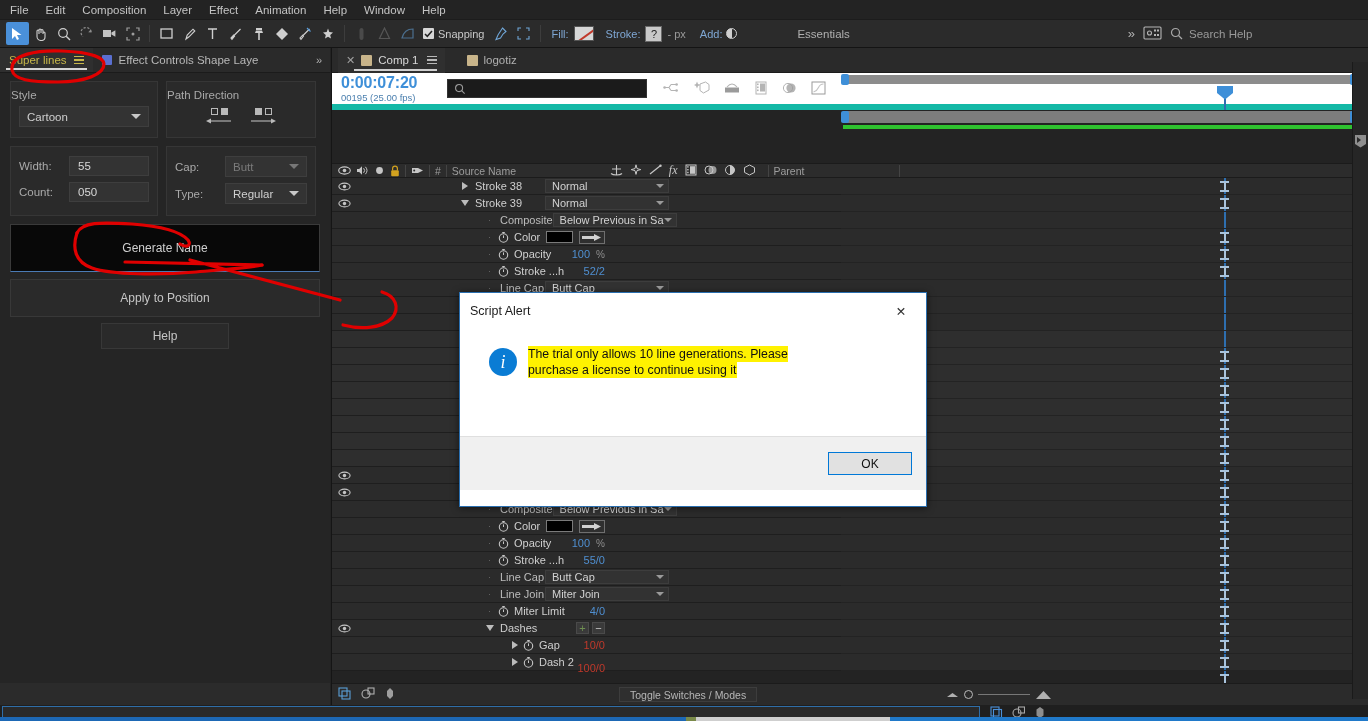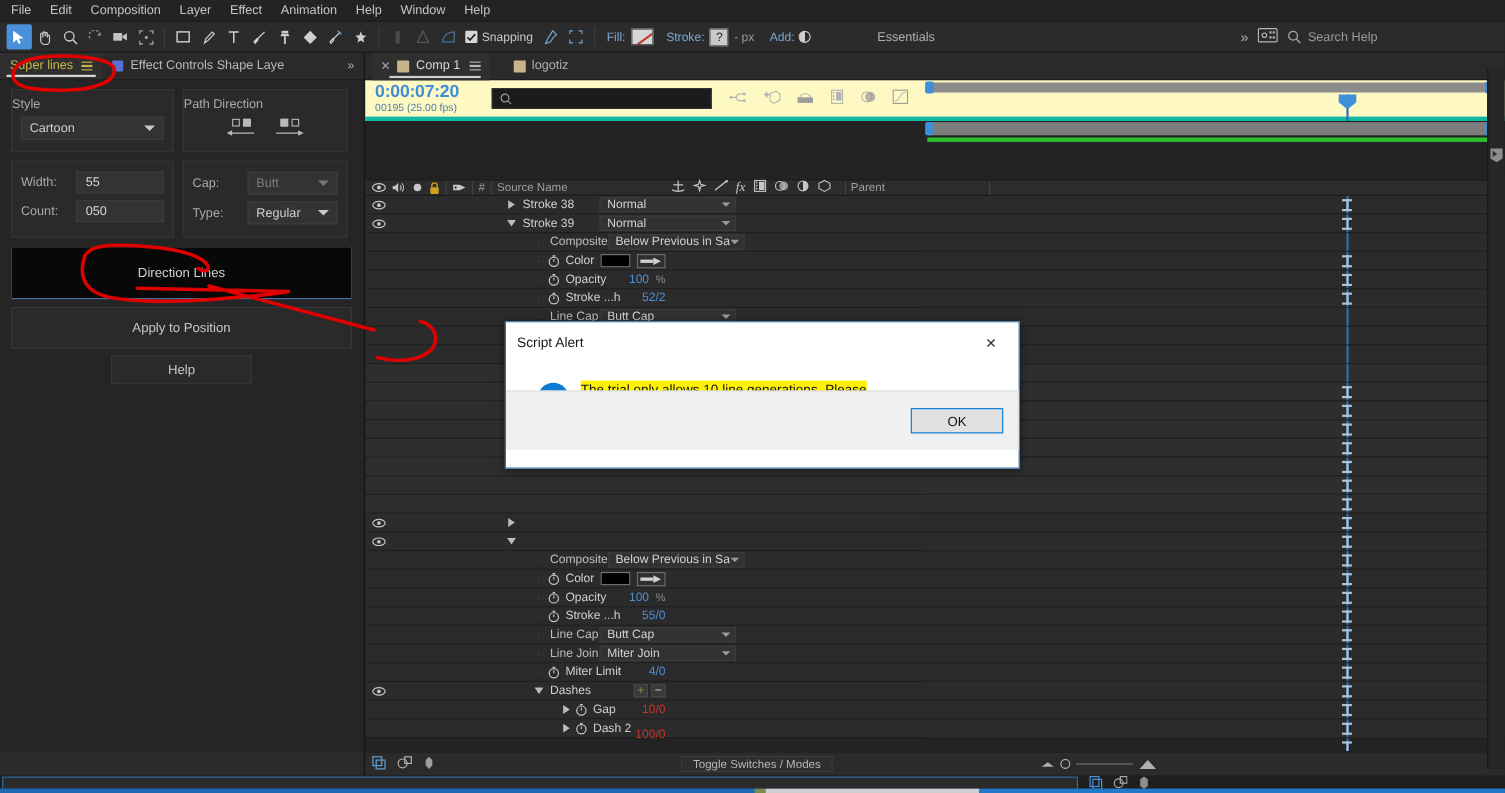--- a/index.html
+++ b/index.html
@@ -102,22 +102,22 @@
   .rtab{ display:flex;align-items:center;gap:6px;padding:0 8px;height:25px;
          font-size:11.5px;color:#b0b0b0; position:relative;}
   .rtab.active{ background:#2f2f2f; color:#d8d8d8;}
   .rtab.active:after{content:"";position:absolute;left:16px;right:8px;bottom:2px;height:2px;
      background:#cfcfcf;}
   .rtab .x{ color:#a0a0a0; font-size:11px; }
   .rtab .sq{ width:11px;height:11px;background:#c8b48a;border-radius:1px;}
   .rtab .ham{ display:flex;flex-direction:column;gap:2px;margin-left:2px;}
   .rtab .ham i{ display:block;width:10px;height:1.5px;background:#b8b8b8;}
 
-  .tlhead{ height:37px; display:flex; align-items:center; background:#fef9c3;
-           border-bottom:4px solid #14b8a6;}
+  .tlhead{ height:37px; display:flex; align-items:center; background:#ffffff;
+           border-bottom:6px solid #14b8a6;}
   .tc{ width:115px; padding-left:9px; }
   .tc .big{ color:#3e8fd8; font-size:16px; font-weight:bold; letter-spacing:-.2px;}
   .tc .small{ color:#4a7fae; font-size:9.5px; }
   .srchbox{ width:200px;height:19px;background:#1b1b1b;border:1px solid #333;
             display:flex;align-items:center;padding:0 6px;gap:4px;}
   .tlicons{ display:flex;align-items:center;gap:14px;margin-left:16px;}
 
   .ruler{ position:absolute; left:509px; right:0; top:25px; height:37px;}
   .rulerbar{ position:absolute;left:2px;right:12px;top:2px;height:9px;background:#8c8c8c;
              border-radius:1px;}
@@ -185,21 +185,21 @@
   .tsm{ background:#2f2f2f;border:1px solid #3d3d3d;height:15px;padding:0 10px;
         display:flex;align-items:center;color:#b6b6b6;font-size:10.5px;margin-left:214px;}
   .zoomsl{ display:flex;align-items:center;gap:5px;margin-left:180px;}
   .zline{ width:52px;height:1px;background:#777;}
   .zknob{ width:9px;height:9px;border-radius:50%;border:1.5px solid #bbb;}
 
   .rightstrip{ position:absolute;right:0;top:62px;width:16px;bottom:22px;background:#262626;
                border-left:1px solid #1a1a1a;}
 
   
-  .dlg{ position:absolute; left:459px; top:292px; width:468px; height:134px;
+  .dlg{ position:absolute; left:459px; top:292px; width:468px; height:215px;
         background:#fff; border:1px solid #2a6fb0; box-shadow:0 1px 7px rgba(0,0,0,.55);
         font-family:"Liberation Sans", sans-serif; z-index:40;}
   .dlg .title{ height:36px; display:flex;align-items:center;padding:0 10px;color:#1b1b1b;
                font-size:12.5px;}
   .dlg .closeb{ margin-left:auto; width:30px;height:26px;display:flex;align-items:center;
                 justify-content:center;color:#333;}
   .dlg .body{ height:76px; display:flex;align-items:flex-start; padding:8px 14px 0 14px;}
   .infoico{ width:28px;height:28px;border-radius:50%;background:#0a7cd4;color:#fff;
             display:flex;align-items:center;justify-content:center;font-size:18px;
             font-style:italic;font-family:"Liberation Serif", serif; flex:0 0 28px;
@@ -473,21 +473,21 @@
           <div class="fieldrow">
             <label>Type:</label>
             <span class="ddl" style="flex:1">
               <span>Regular</span>
               <span class="caret"></span>
             </span>
           </div>
         </div>
       </div>
 
-      <div class="bigbtn uline">Direction Lines</div>
+      <div class="bigbtn uline">Generate Name</div>
       <div class="medbtn">Apply to Position</div>
       <div class="helprow">
           <div class="helpbtn">Help</div>
         </div>
     </div>
     <div class="botstrip"></div>
   </div>
 
   <div class="rightpanel">
 

